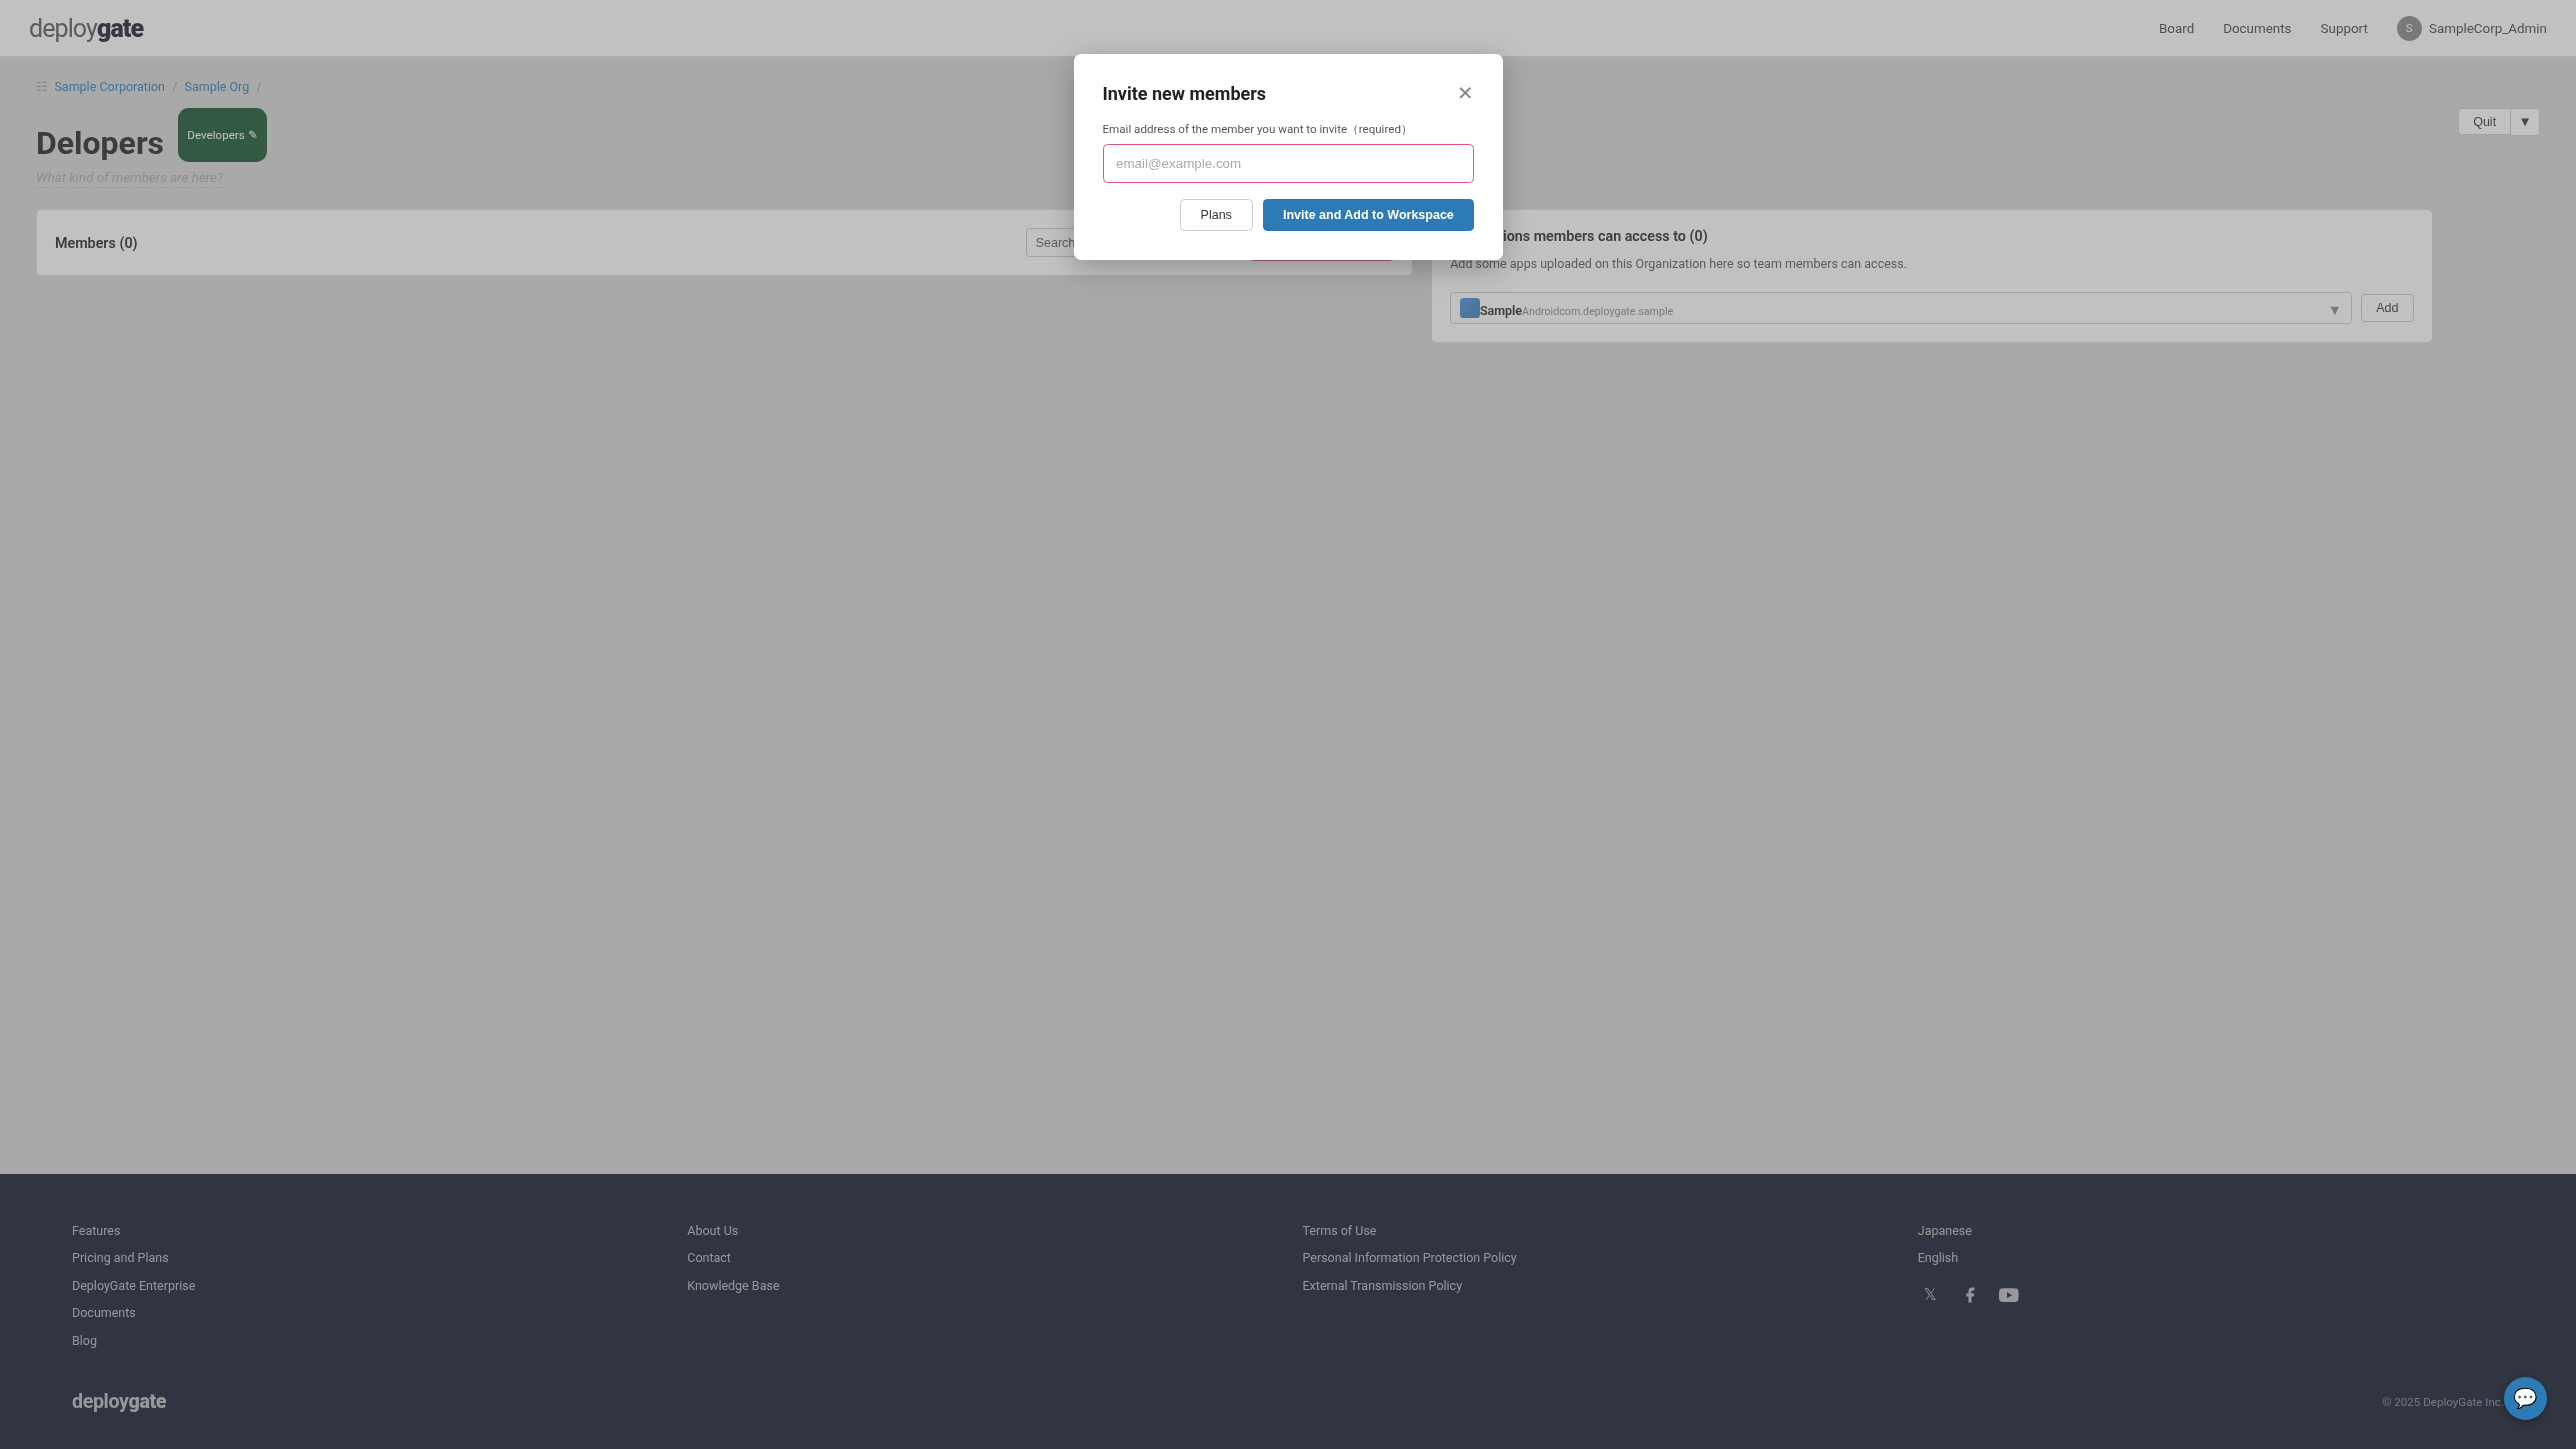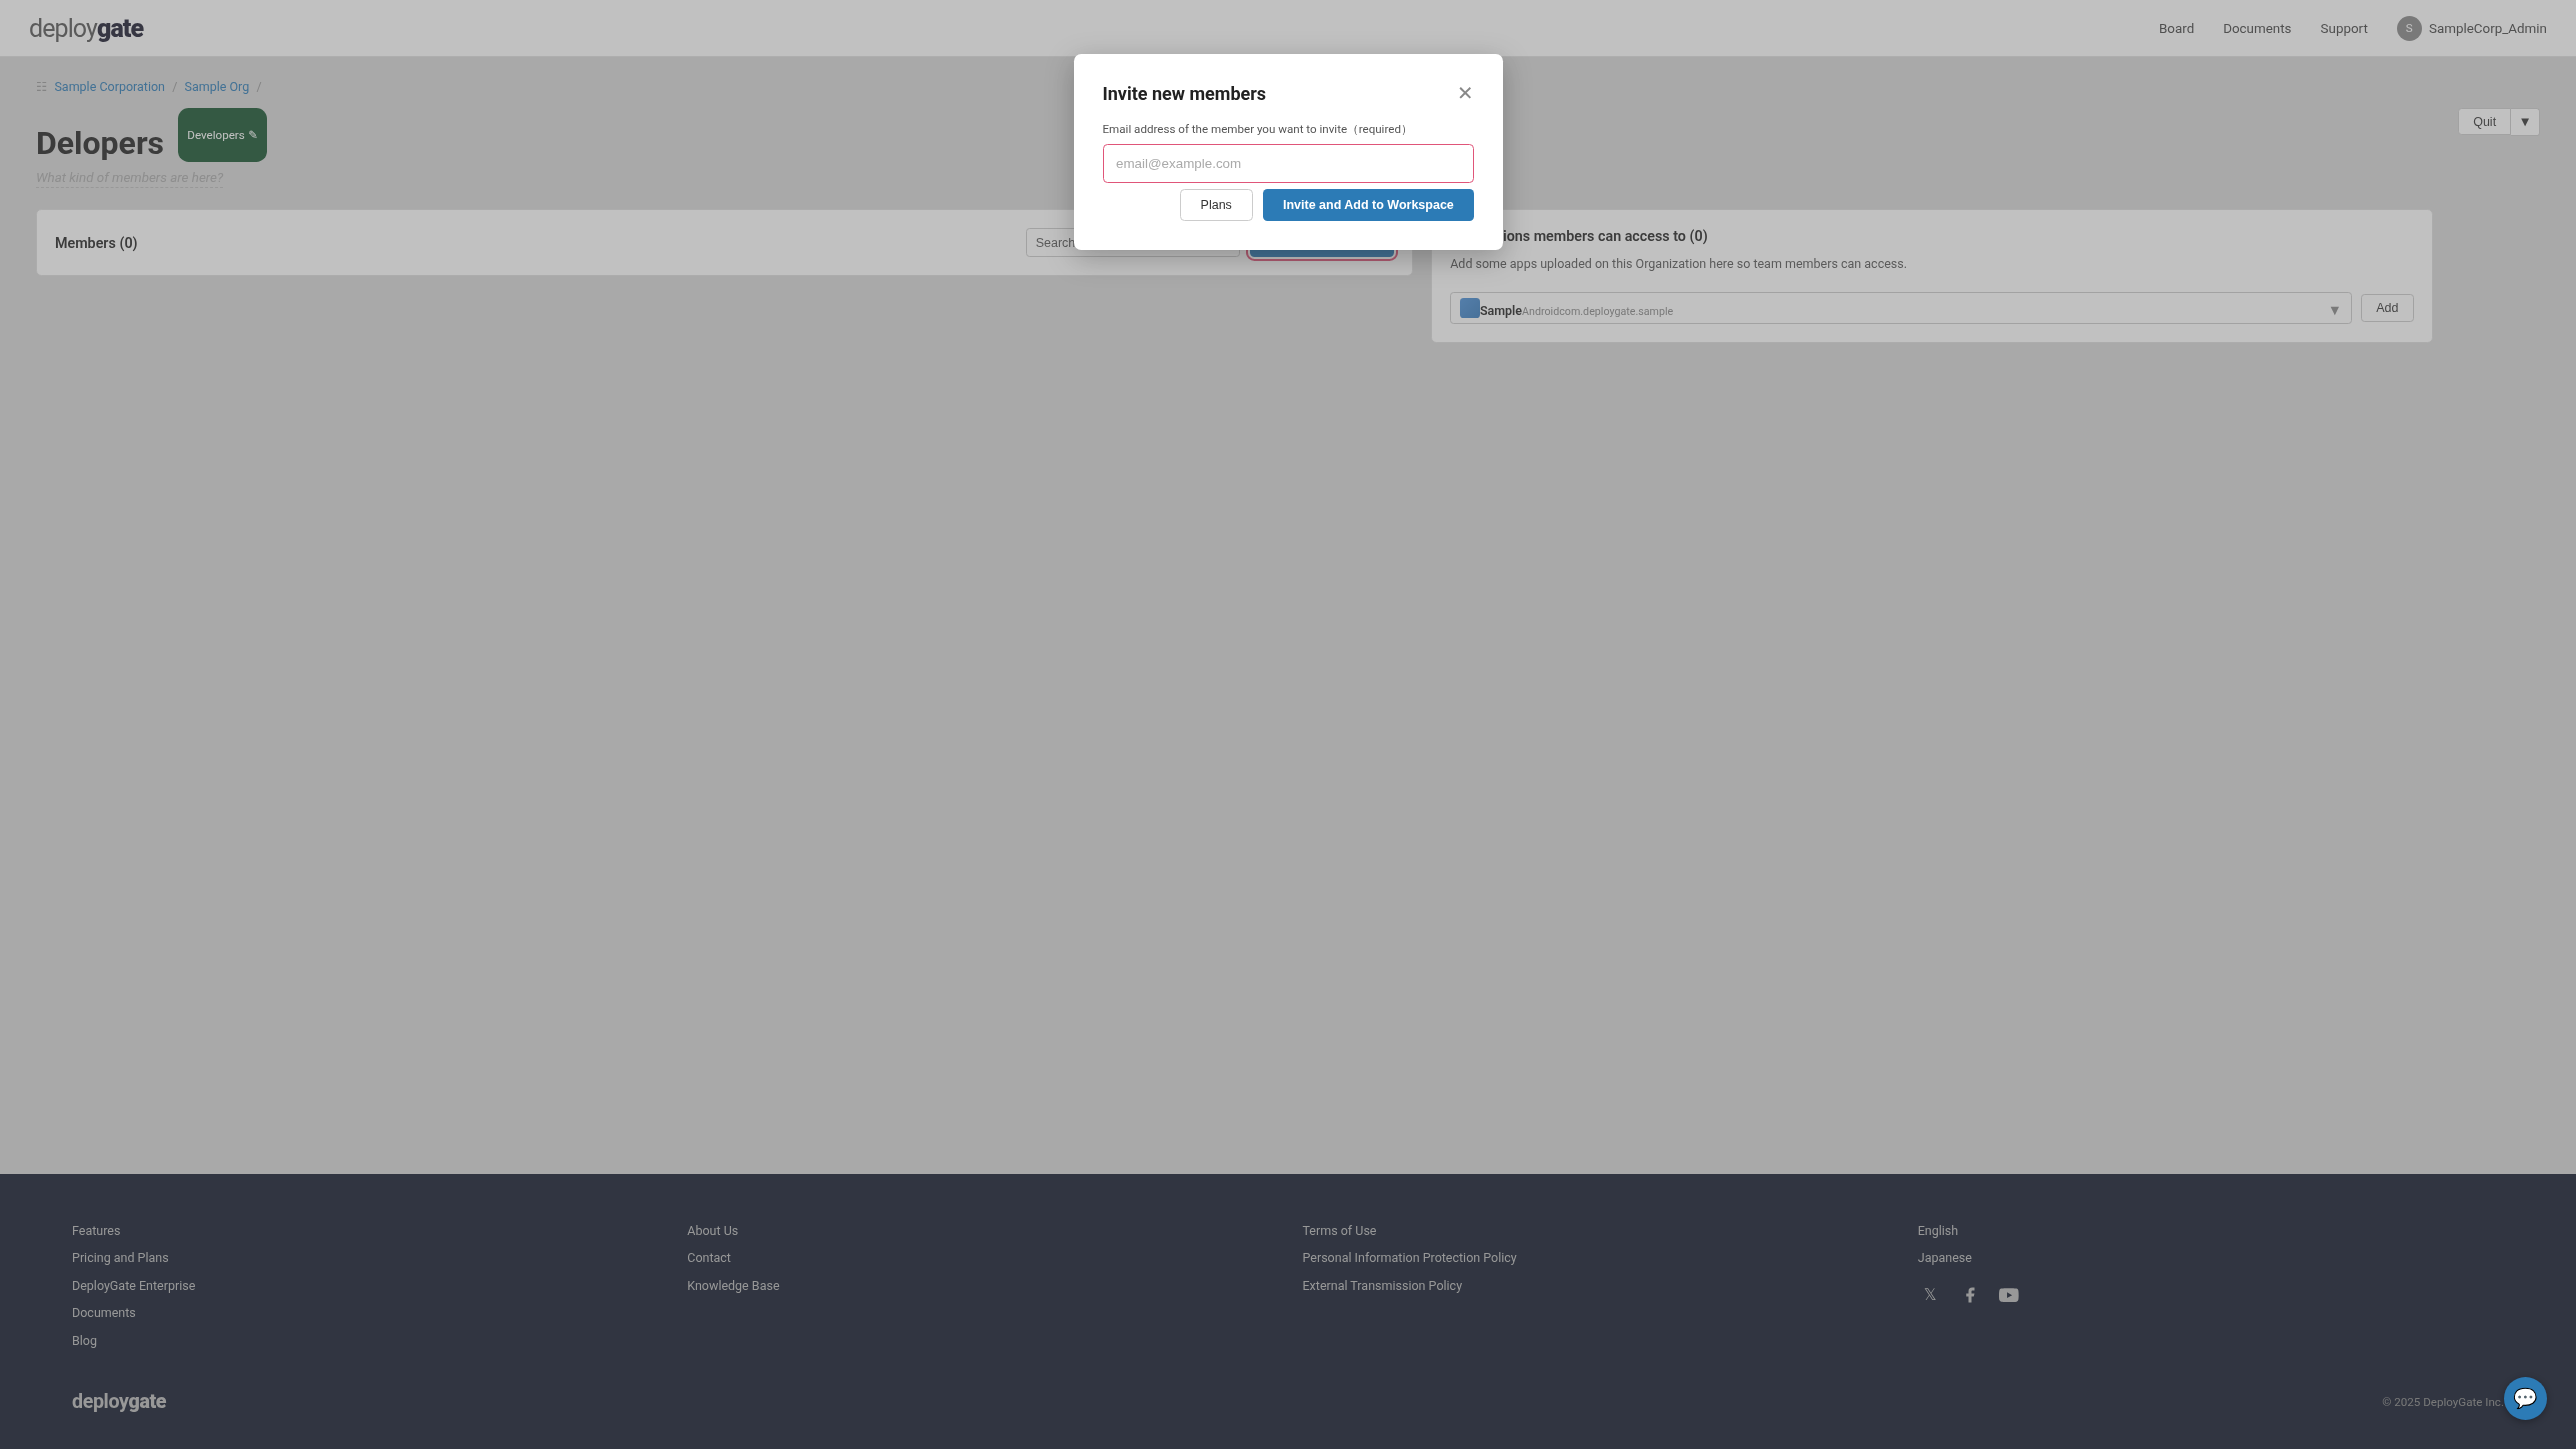--- a/index.html
+++ b/index.html
@@ -358,21 +358,21 @@
       display: block;
     }
     .modal-input {
       width: 100%;
       border: 1.8px solid #e05579;
       border-radius: 4.5px;
       padding: 10.7px 12.5px;
       font-size: 13.4px;
       color: #333;
       outline: none;
-      margin-bottom: 6px;
+      margin-bottom: 16px;
     }
     .modal-input::placeholder { color: #aaa; }
     .modal-footer {
       display: flex;
       justify-content: flex-end;
       gap: 10.7px;
     }
     .modal-cancel-btn {
       background: #fff;
       border: 0.9px solid #ccc;
@@ -522,22 +522,22 @@
       <a>Knowledge Base</a>
     </div>
 
     <div class="footer-col">
       <a>Terms of Use</a>
       <a>Personal Information Protection Policy</a>
       <a>External Transmission Policy</a>
     </div>
 
     <div class="footer-col">
+      <a>Japanese</a>
       <a>English</a>
-      <a>Japanese</a>
       <div class="social-icons" style="margin-top: 10.7px;">
         <div class="social-icon">𝕏</div>
         <div class="social-icon">
           <svg width="18" height="18" viewBox="0 0 24 24" fill="#bbb">
               <path d="M18 2h-3a5 5 0 0 0-5 5v3H7v4h3v8h4v-8h3l1-4h-4V7a1 1 0 0 1 1-1h3z"></path>
             </svg>
         </div>
         <div class="social-icon">
           <svg width="19.7" height="14.3" viewBox="0 0 24 17" fill="#bbb">
               <path d="M23.5 2.5a3 3 0 0 0-2.1-2.1C19.5 0 12 0 12 0S4.5 0 2.6.4a3 3 0 0 0-2.1 2.1C0 4.4 0 8.5 0 8.5s0 4.1.5 6a3 3 0 0 0 2.1 2.1C4.5 17 12 17 12 17s7.5 0 9.4-.5a3 3 0 0 0 2.1-2.1C24 12.6 24 8.5 24 8.5s0-4.1-.5-6zM9.8 12V5l6.2 3.5L9.8 12z"></path>

